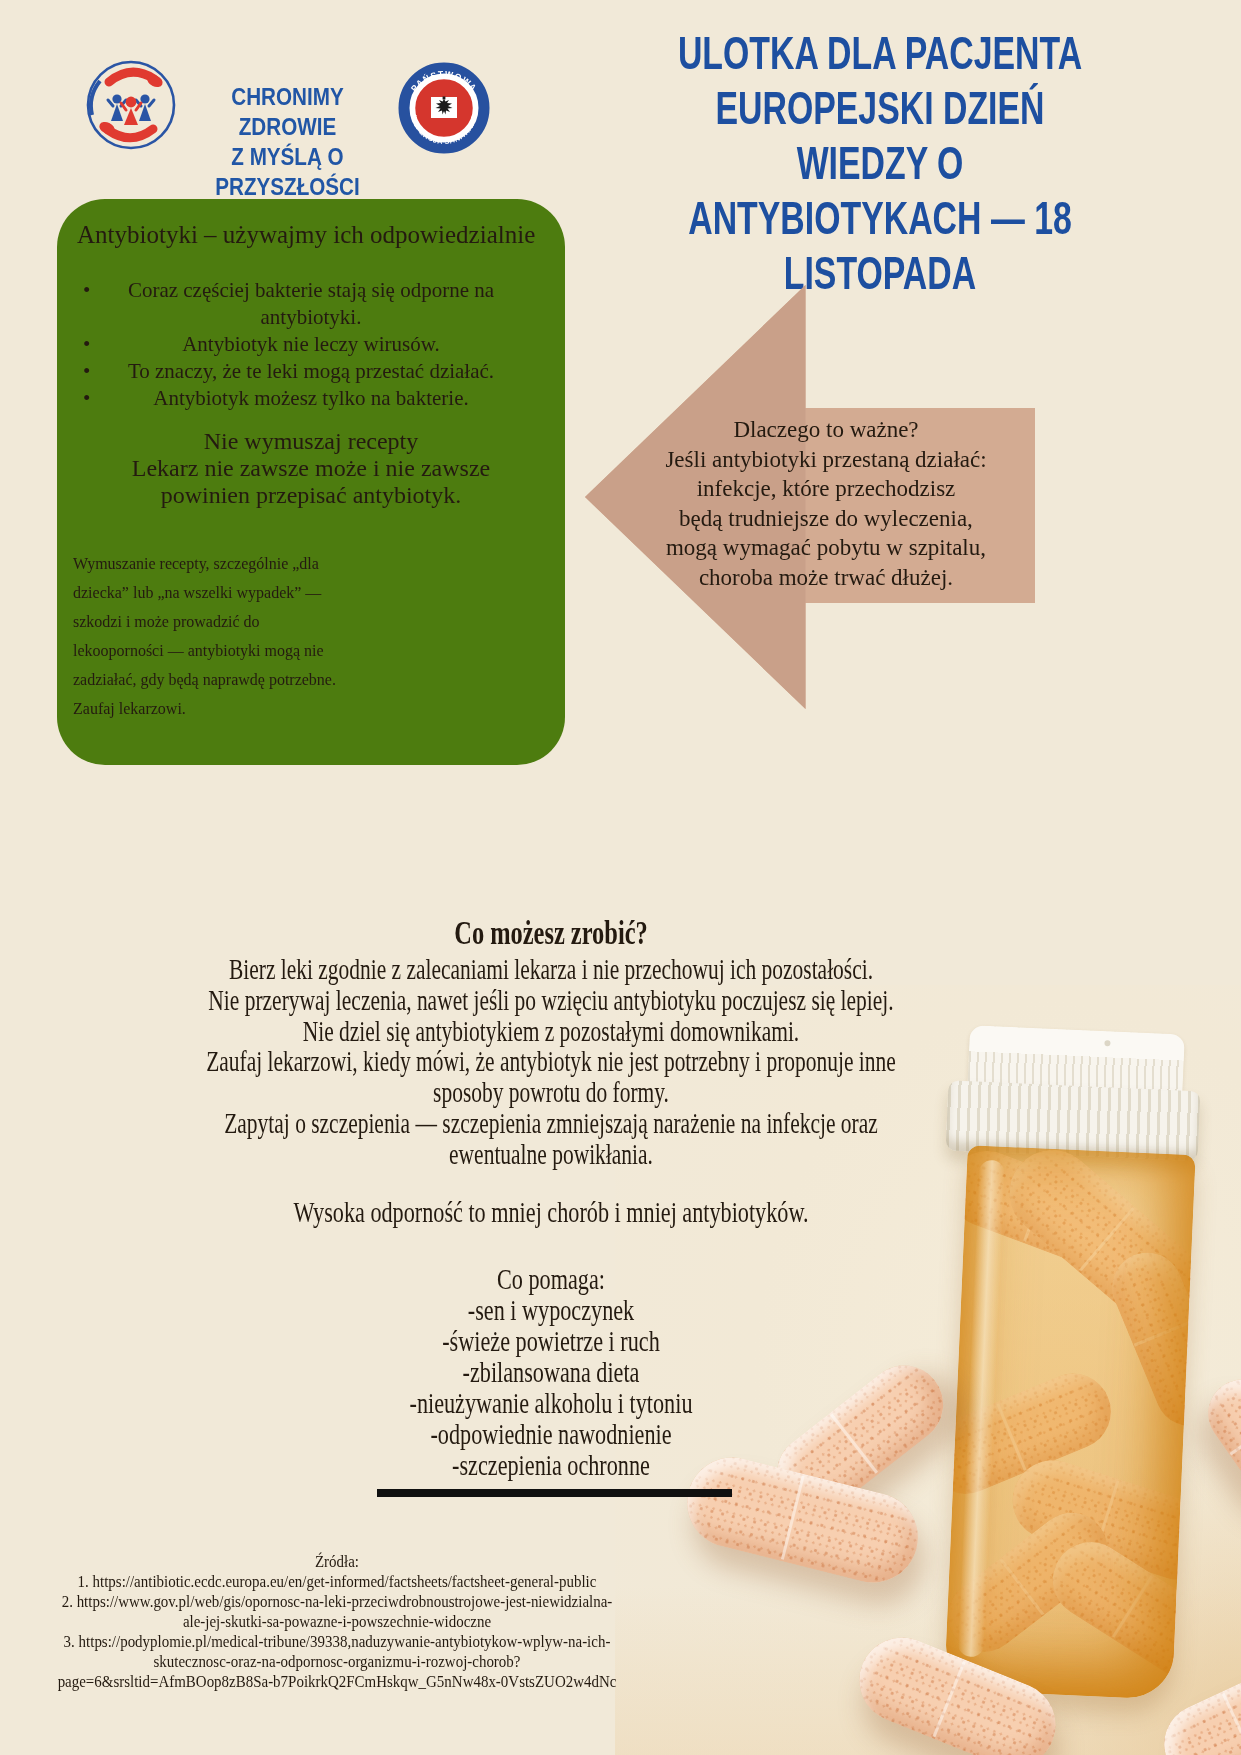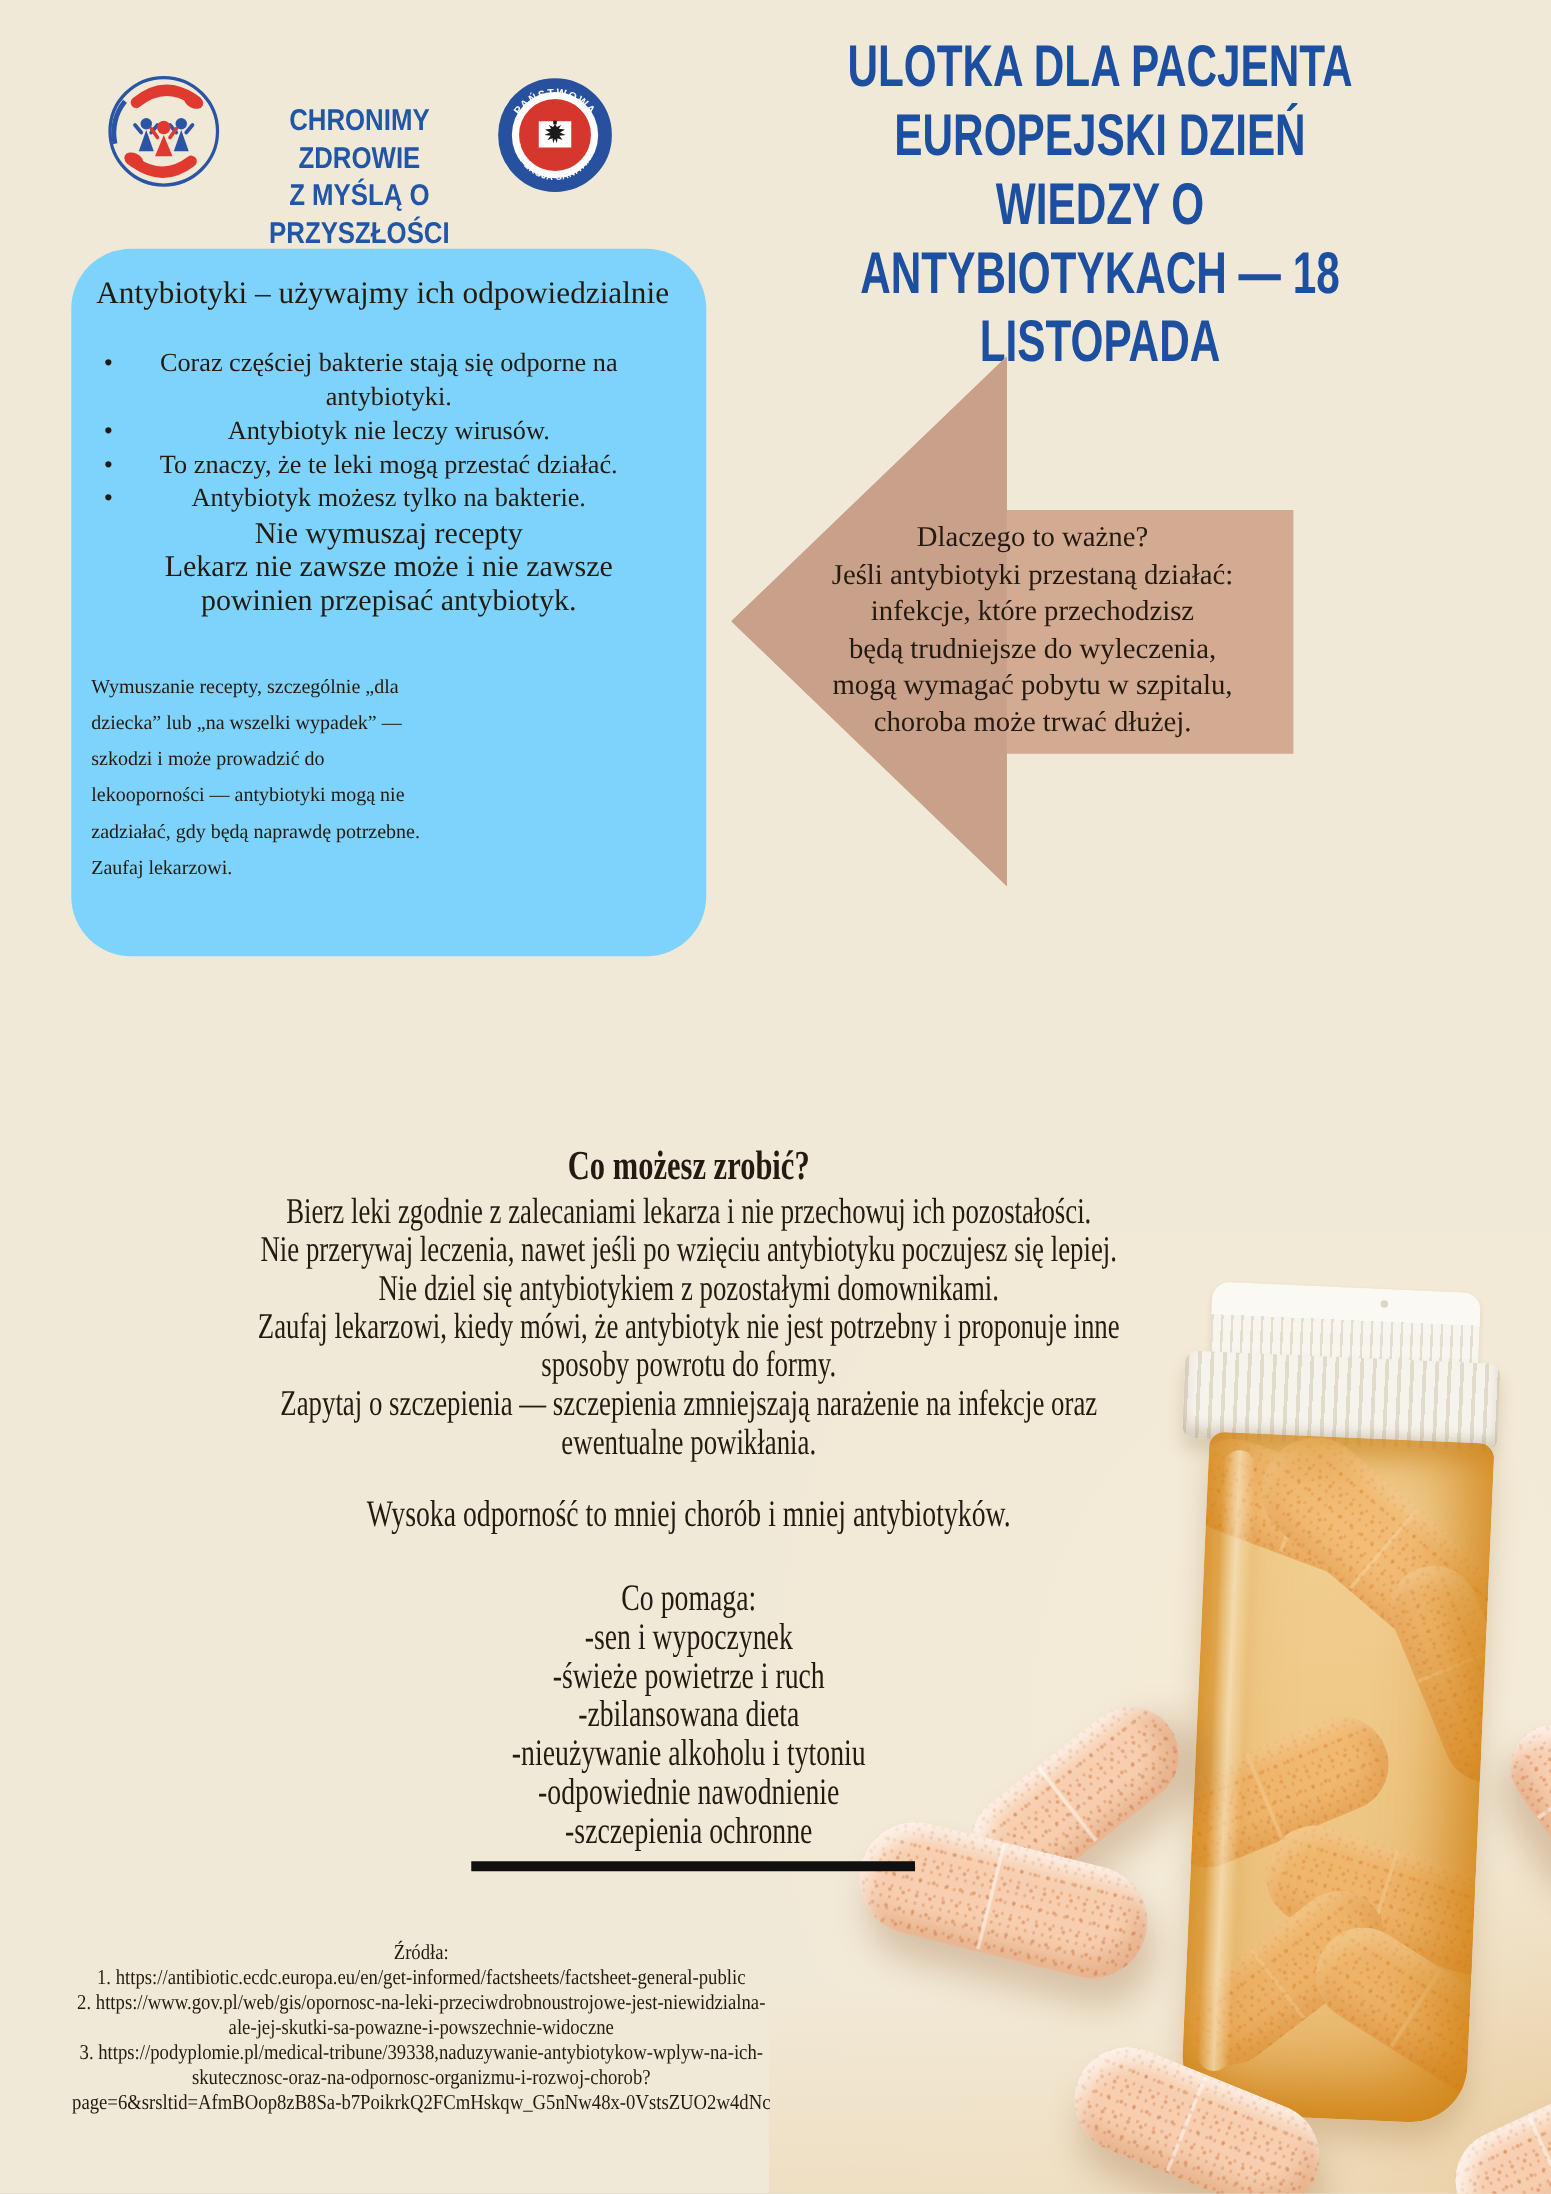--- a/index.html
+++ b/index.html
@@ -23,33 +23,33 @@
   .leaflet-title{
     left:560px; top:25px; width:640px; text-align:center;
     font-family:"Liberation Sans", sans-serif; font-weight:bold;
     font-size:47px; line-height:55px; color:#1d4fa0;
     transform:scaleX(.72); transform-origin:50% 0;
   }
 
   
   .info-box{
     left:57px; top:199px; width:508px; height:566px;
-    background:#7dd3fc; border-radius:48px; box-sizing:border-box;
+    background:#4d7c0f; border-radius:48px; box-sizing:border-box;
     padding:22px 16px 0 16px;
   }
   .info-box-title{font-size:25px; padding-left:4px;}
   .bullet-list{margin-top:28px;}
   .bullet-item{
     position:relative; text-align:center; font-size:21px; line-height:27px;
     padding:0 34px;
   }
   .bullet-item::before{
     content:"•"; position:absolute; left:10px; top:0; font-size:21px;
   }
-  .no-forcing{margin-top:2px; text-align:center; font-size:24px; line-height:27px;}
+  .no-forcing{margin-top:16px; text-align:center; font-size:24px; line-height:27px;}
   .forcing-harm{margin-top:40px; text-align:left; font-size:16px; line-height:29px;}
 
   
   .arrow-base{
     left:585px; top:285px; width:450px; height:424px; background:#d3ab92;
     clip-path:polygon(0% 50%, 49% 0%, 49% 29%, 100% 29%, 100% 75%, 49% 75%, 49% 100%);
   }
   .arrow-head{
     left:585px; top:285px; width:450px; height:424px; background:#c9a089;
     clip-path:polygon(0% 50%, 49% 0%, 49% 100%);

